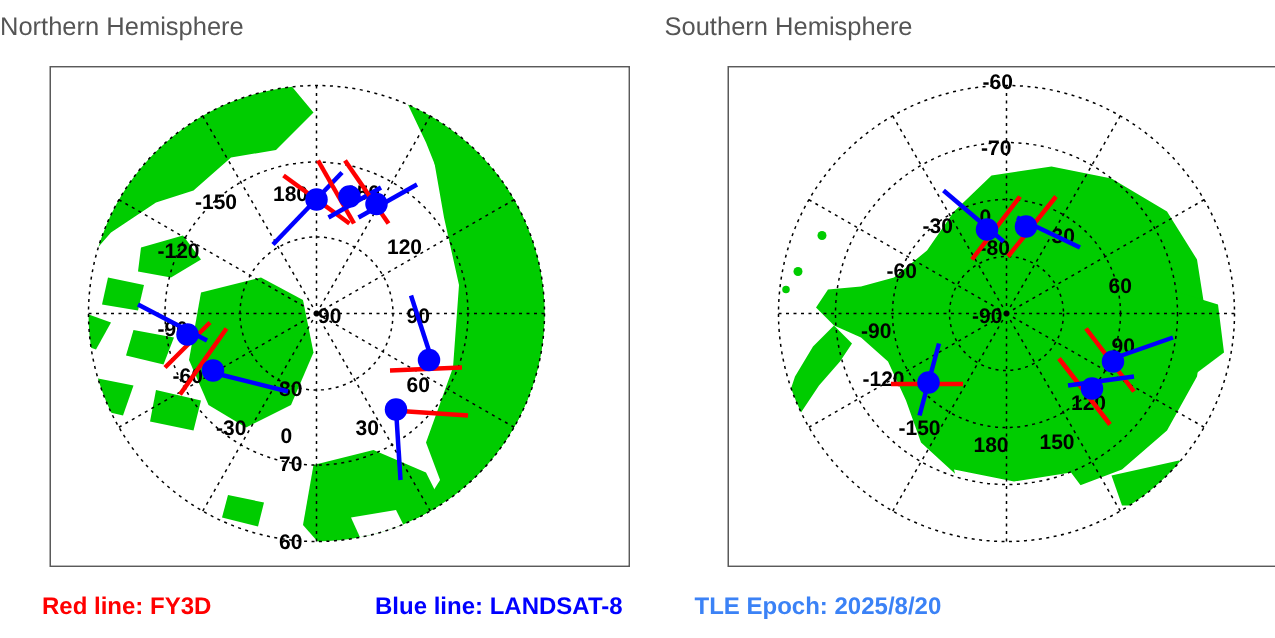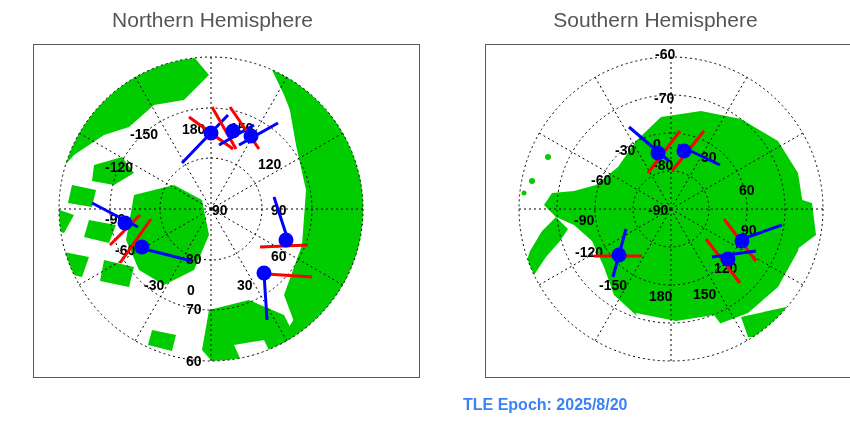--- a/index.html
+++ b/index.html
@@ -27,22 +27,21 @@
     height: 390px;
   }
   .panel-north { left: 0; }
   .panel-south { left: 443px; text-decoration: underline; }
 
   .panel-title {
     position: absolute;
     top: 8px;
     left: 0;
     width: 425px;
-    text-align: center;
-    font-size: 21px;
+    font-size: 17px;
     color: #555555;
     font-family: "Liberation Sans", sans-serif;
     white-space: nowrap;
   }
 
   .map-frame {
     position: absolute;
     border: 1px solid #5a5a5a;
     background: #ffffff;
     box-sizing: border-box;
@@ -311,16 +310,18 @@
             <line x1="220" y1="194" x2="254" y2="238" stroke="#ff0000" stroke-width="3"></line>
             <line x1="226" y1="212" x2="270" y2="206" stroke="#0000ff" stroke-width="3"></line>
             <circle cx="242" cy="214" r="7.5" fill="#0000ff"></circle>
           </g>
         </g>
       </svg>
     </div>
   </div>
 
   <div class="legend">
+    <div class="legend-item legend-red">Red line: FY3D</div>
+    <div class="legend-item legend-blue">Blue line: LANDSAT-8</div>
     <div class="legend-item legend-epoch">TLE Epoch: 2025/8/20</div>
   </div>
 
 </div>
 
 </body></html>

